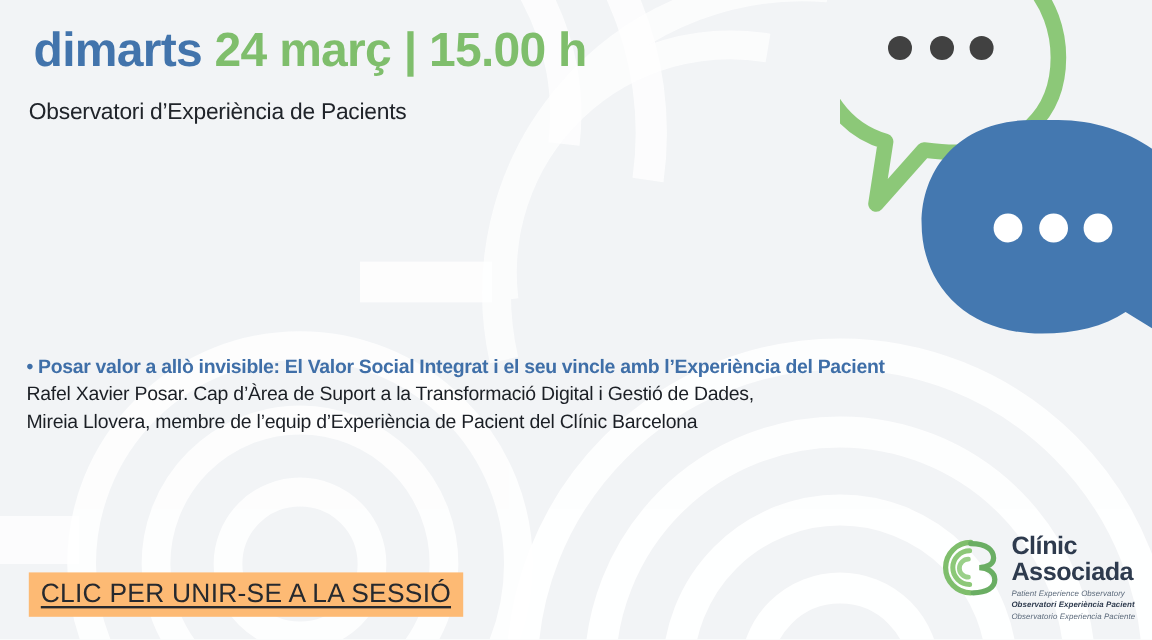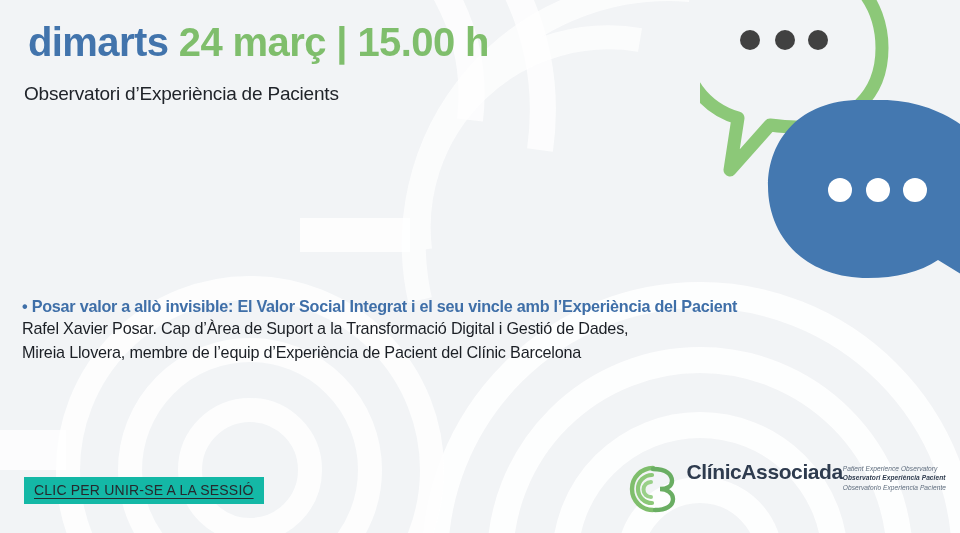--- a/index.html
+++ b/index.html
@@ -101,41 +101,41 @@
     white-space: nowrap;
   }
   .session + .session { margin-top: 1px; }
 
   
   .cta {
     position: absolute;
     left: 24px;
     top: 477px;
     display: inline-block;
-    background: #14b8a6;
+    background: #fdba74;
     padding: 5px 10px 6px 10px;
     color: #26292e;
-    font-size: 14px;
+    font-size: 22px;
     letter-spacing: 0.2px;
     text-decoration: underline;
     text-underline-offset: 3px;
     cursor: pointer;
   }
 
   
   .logo {
     position: absolute;
     right: 14px;
     bottom: 14px;
     display: flex;
     align-items: flex-start;
     gap: 8px;
   }
   .logo-mark { flex: 0 0 auto; margin-top: 2px; }
-  .logo-text { display: flex; }
+  .logo-text { display: flex; flex-direction: column; }
   .logo-name {
     color: #2e3b4e;
     font-weight: 700;
     font-size: 21px;
     line-height: 1.03;
     letter-spacing: -0.4px;
   }
   .logo-tagline { margin-top: 3px; }
   .logo-tagline div {
     font-size: 6.6px;

